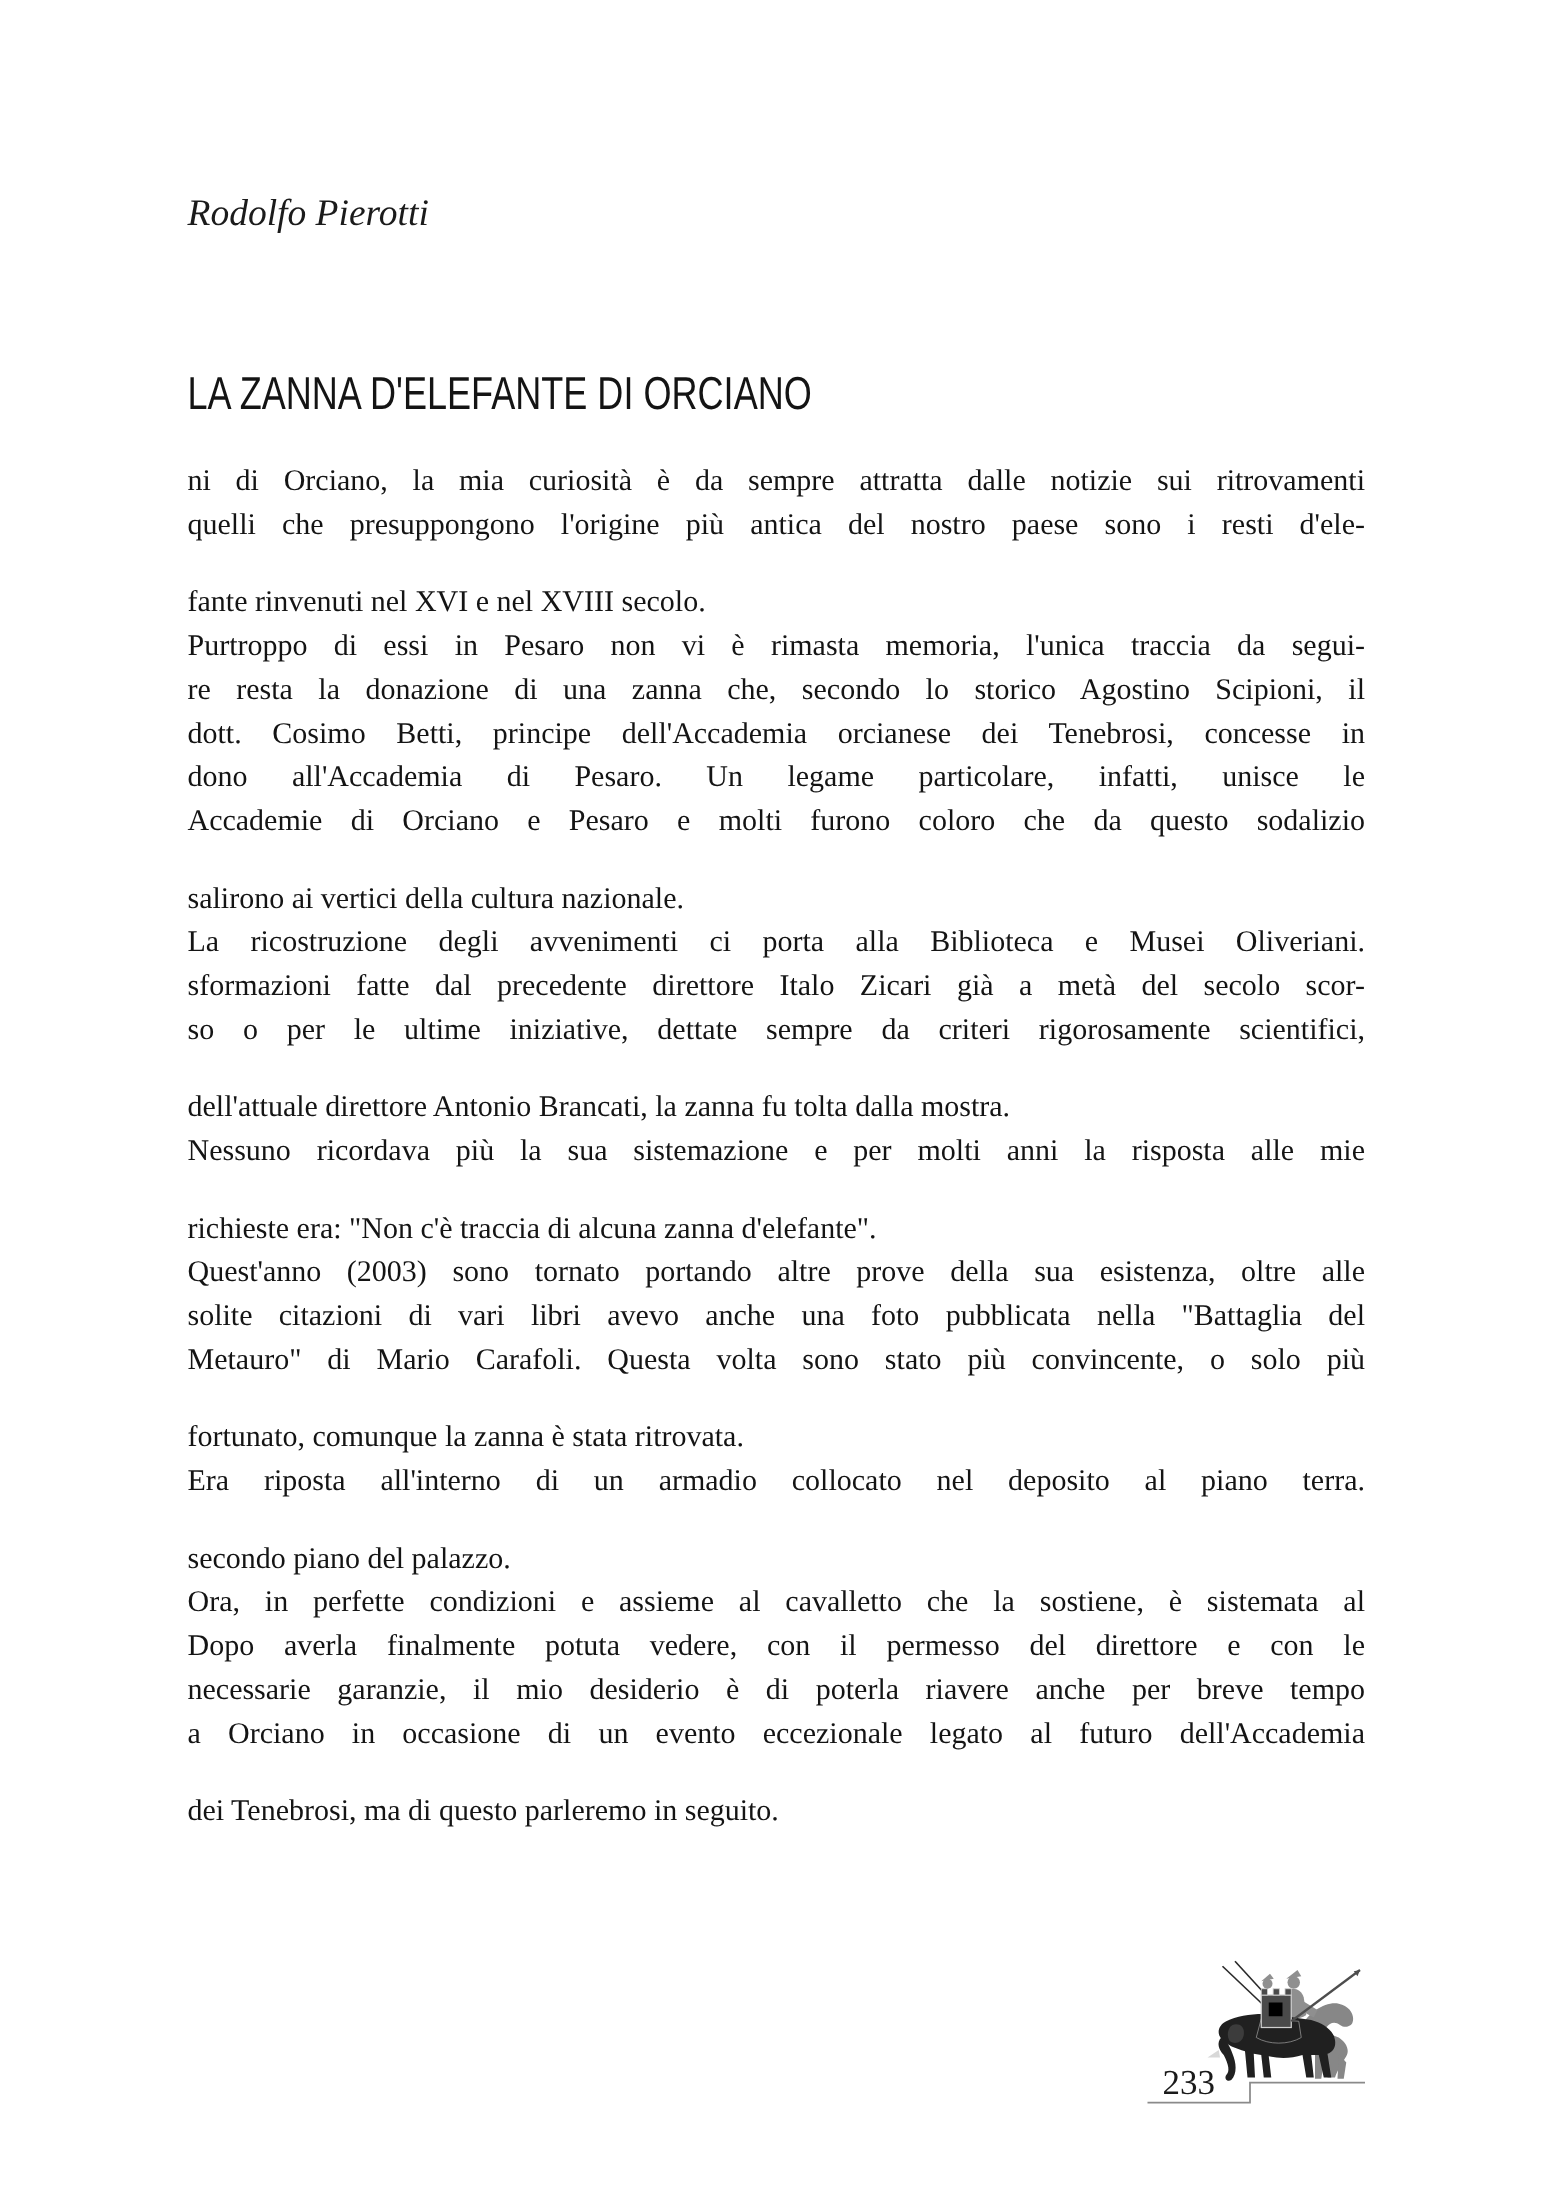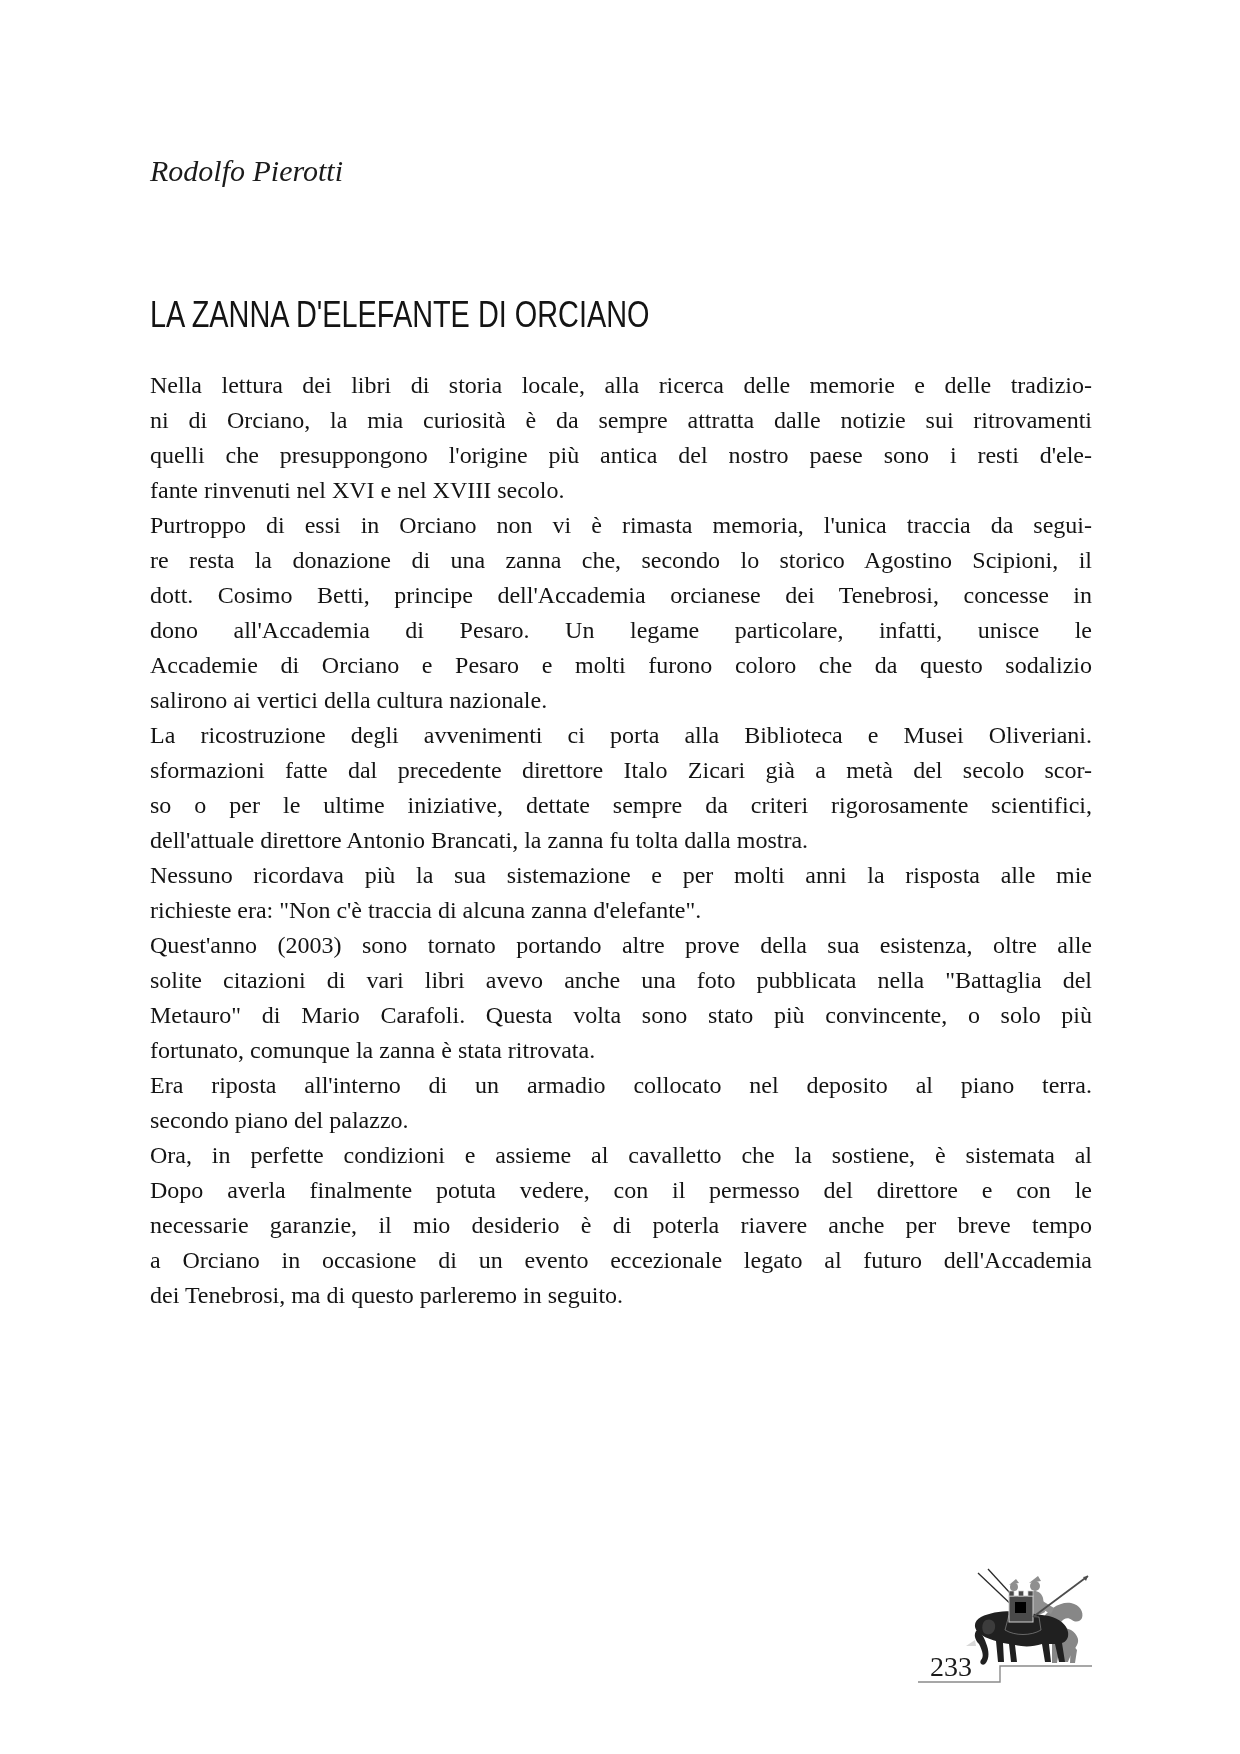--- a/index.html
+++ b/index.html
@@ -26,44 +26,43 @@
   .body-text{
     position:absolute;left:150px;top:368px;width:942px;
     font-size:24px;line-height:35px;color:#141414;
   }
   .body-text .line{
     text-align:justify;
     text-align-last:justify;
     text-justify:inter-word;
     height:35px;white-space:normal;
   }
-  .body-text .line.para-end{text-align-last:left;}
+  .body-text .line.para-end{text-align-last:left;margin-top:27px;}
   .page-number{
     position:absolute;left:930px;top:1653px;
     font-size:28px;line-height:1;color:#1a1a1a;
   }
   .step-rule{position:absolute;left:915px;top:1660px;}
   .emblem{position:absolute;left:965px;top:1560px;}
 </style>
 </head>
 <body>
 
 <div class="page">
 
   <div class="author">Rodolfo Pierotti</div>
 
   <div class="title">LA ZANNA D'ELEFANTE DI ORCIANO</div>
 
   <div class="body-text">
 
-  <div class="line">Nella lettura dei libri di storia locale, alla ricerca delle memorie e delle tradizio-</div>
       <div class="line">ni di Orciano, la mia curiosità è da sempre attratta dalle notizie sui ritrovamenti</div>
       <div class="line">quelli che presuppongono l'origine più antica del nostro paese sono i resti d'ele-</div>
       <div class="line para-end">fante rinvenuti nel XVI e nel XVIII secolo.</div>
-      <div class="line">Purtroppo di essi in Orciano non vi è rimasta memoria, l'unica traccia da segui-</div>
+      <div class="line">Purtroppo di essi in Pesaro non vi è rimasta memoria, l'unica traccia da segui-</div>
       <div class="line">re resta la donazione di una zanna che, secondo lo storico Agostino Scipioni, il</div>
       <div class="line">dott. Cosimo Betti, principe dell'Accademia orcianese dei Tenebrosi, concesse in</div>
       <div class="line">dono all'Accademia di Pesaro. Un legame particolare, infatti, unisce le</div>
       <div class="line">Accademie di Orciano e Pesaro e molti furono coloro che da questo sodalizio</div>
       <div class="line para-end">salirono ai vertici della cultura nazionale.</div>
       <div class="line">La ricostruzione degli avvenimenti ci porta alla Biblioteca e Musei Oliveriani.</div>
       <div class="line">sformazioni fatte dal precedente direttore Italo Zicari già a metà del secolo scor-</div>
       <div class="line">so o per le ultime iniziative, dettate sempre da criteri rigorosamente scientifici,</div>
       <div class="line para-end">dell'attuale direttore Antonio Brancati, la zanna fu tolta dalla mostra.</div>
       <div class="line">Nessuno ricordava più la sua sistemazione e per molti anni la risposta alle mie</div>

